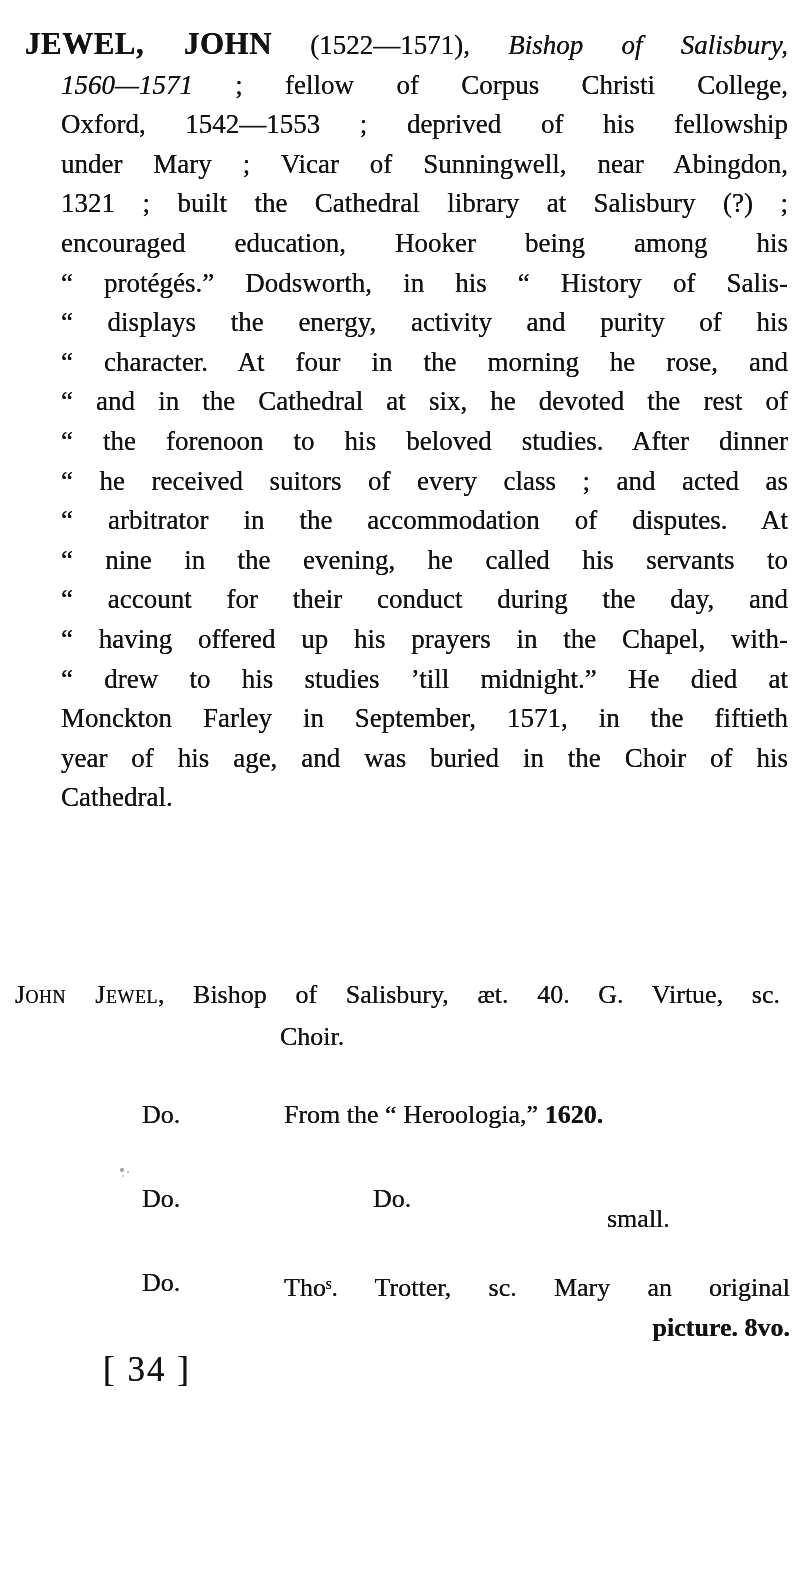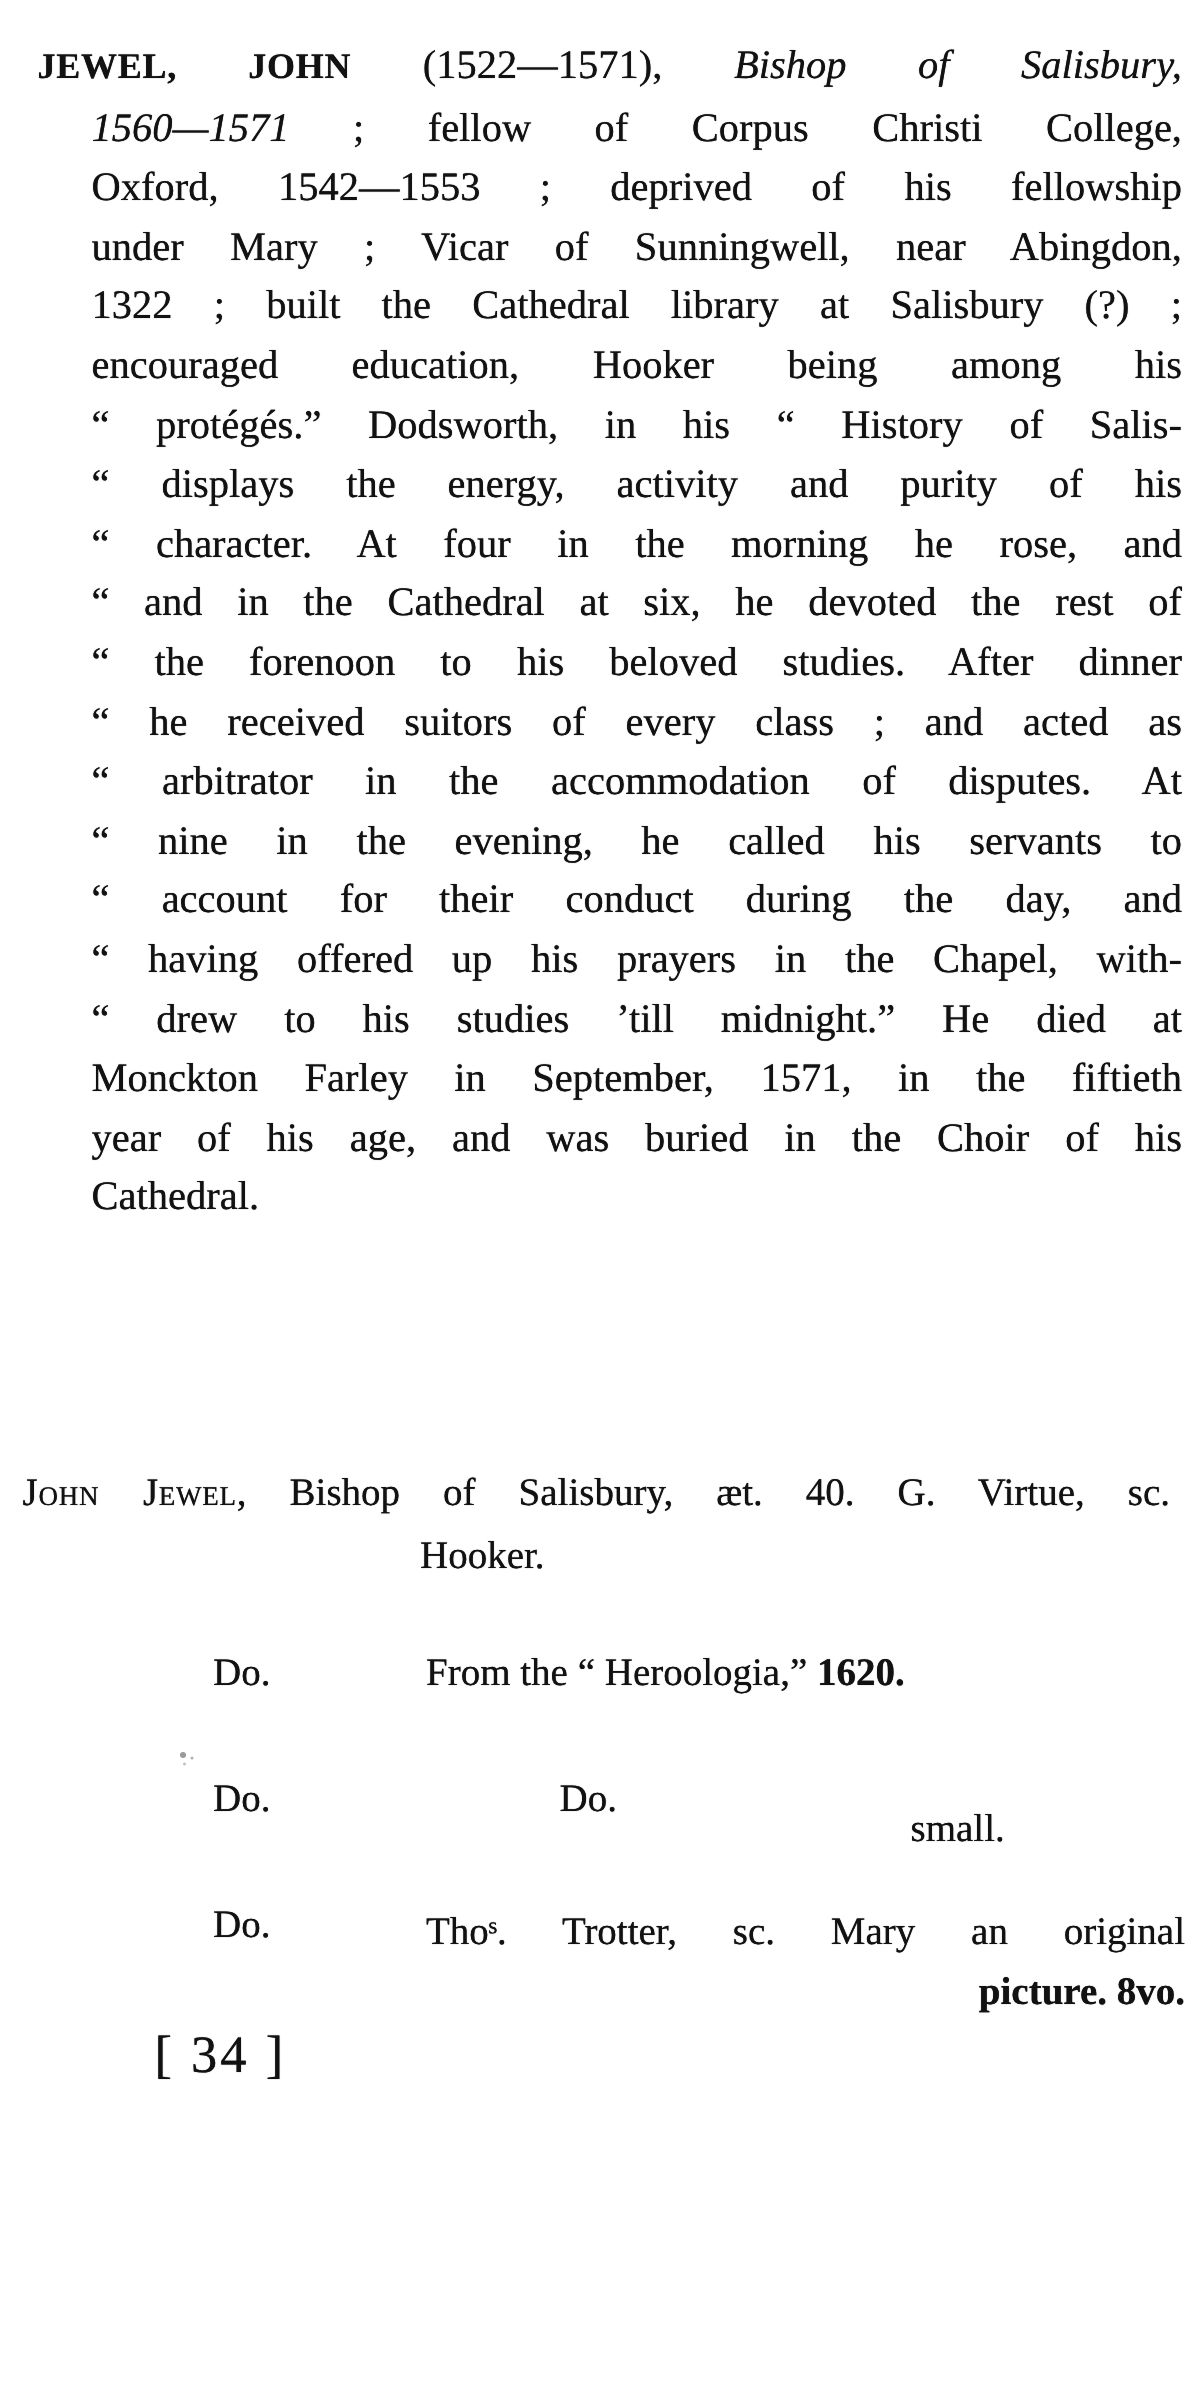--- a/index.html
+++ b/index.html
@@ -27,21 +27,21 @@
     margin-left: 36px;              
     text-align: justify;
     text-align-last: justify;
     white-space: normal;
     word-spacing: 2px;
   }
   .line.flush { margin-left: 0; }
   .line.noj { text-align: left; text-align-last: left; }
   .hd-name {
     font-weight: bold;
-    font-size: 24px;
+    font-size: 31px;
     letter-spacing: 0.5px;
   }
   .it { font-style: italic; }
   
   .cat {
     font-size: 26px;
     text-shadow: 0 0 0.5px currentColor;
   }
   .cat-line1 {
     position: absolute;
@@ -79,42 +79,42 @@
 </head>
 <body>
 
 <div class="page">
 
   <div class="para">
     <div class="line flush"><span class="hd-name">JEWEL, JOHN</span><span> (1522—1571), </span><span class="it">Bishop of Salisbury,</span></div>
     <div class="line"><span class="it">1560—1571</span><span> ; fellow of Corpus Christi College,</span></div>
     <div class="line">Oxford, 1542—1553 ; deprived of his fellowship</div>
     <div class="line">under Mary ; Vicar of Sunningwell, near Abingdon,</div>
-    <div class="line">1322 ; built the Cathedral library at Salisbury (?) ;</div>
+    <div class="line">1321 ; built the Cathedral library at Salisbury (?) ;</div>
     <div class="line">encouraged education, Hooker being among his</div>
     <div class="line">“ protégés.”  Dodsworth, in his “ History of Salis-</div>
     <div class="line">“ displays the energy, activity and purity of his</div>
     <div class="line">“ character.  At four in the morning he rose, and</div>
     <div class="line">“ and in the Cathedral at six, he devoted the rest of</div>
     <div class="line">“ the forenoon to his beloved studies.  After dinner</div>
     <div class="line">“ he received suitors of every class ; and acted as</div>
     <div class="line">“ arbitrator in the accommodation of disputes.  At</div>
     <div class="line">“ nine in the evening, he called his servants to</div>
     <div class="line">“ account for their conduct during the day, and</div>
     <div class="line">“ having offered up his prayers in the Chapel, with-</div>
     <div class="line">“ drew to his studies ’till midnight.”  He died at</div>
     <div class="line">Monckton Farley in September, 1571, in the fiftieth</div>
     <div class="line">year of his age, and was buried in the Choir of his</div>
     <div class="line noj">Cathedral.</div>
   </div>
 
   <div class="cat">
 
     <div class="cat-line1"><span class="smallcaps">John Jewel</span><span>, Bishop of Salisbury, æt. 40.</span> <span>G. Virtue, sc.</span></div>
-    <div class="cat-folio">Hooker.</div>
+    <div class="cat-folio">Choir.</div>
 
     <div class="cat-row row2">
       <span class="at at-ditto1">Do.</span>
       <span class="at at-desc"><span>From the “ Heroologia,”</span> <span class="bold">1620.</span></span>
     </div>
 
     <div class="smudge"></div>
 
     <div class="cat-row row3">
       <span class="at at-ditto1">Do.</span>

